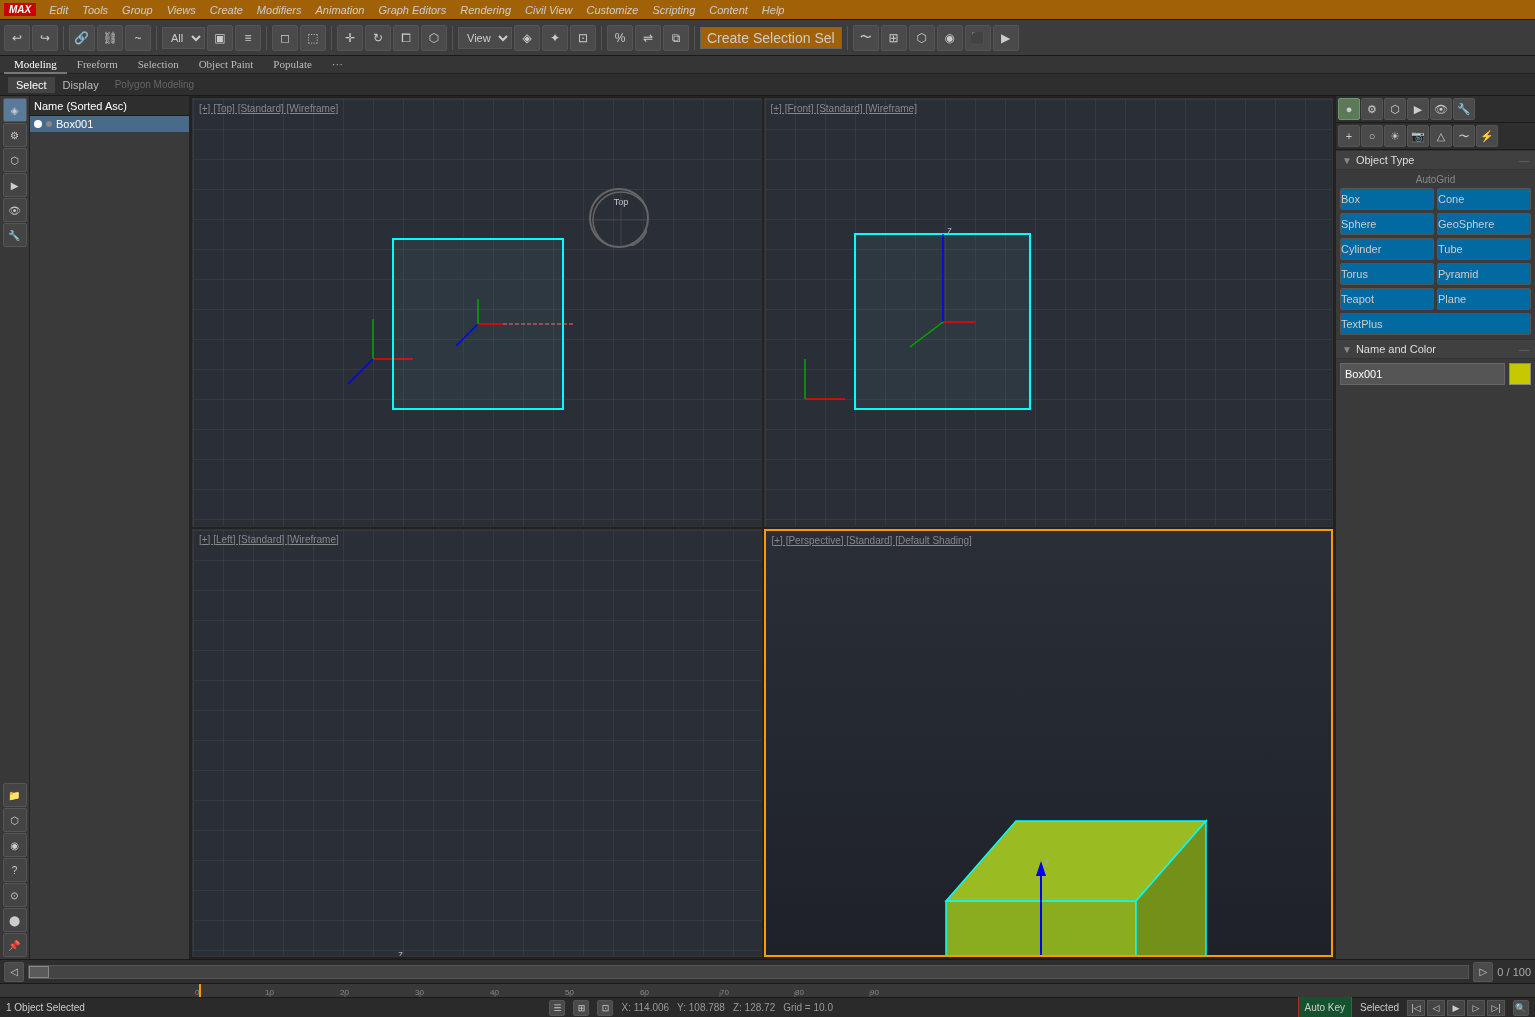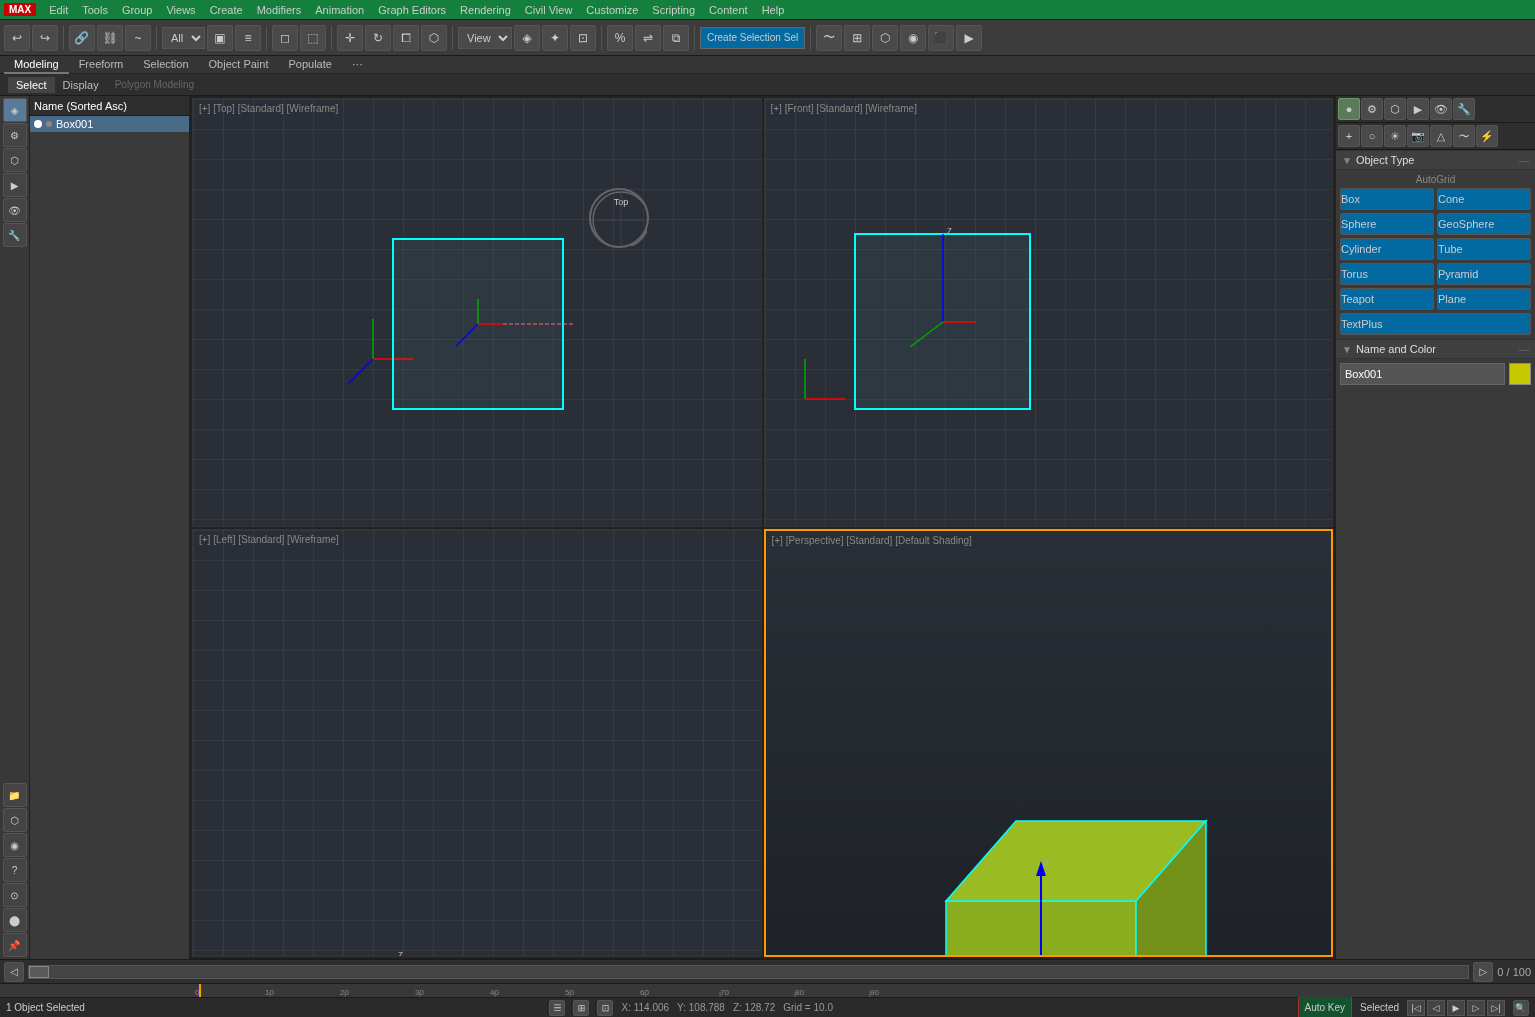--- a/index.html
+++ b/index.html
@@ -8,26 +8,27 @@
       color: #ccc;
       font-family: Arial, sans-serif;
       font-size: 11px;
       width: 1535px;
       height: 1017px;
       overflow: hidden;
     }
 
     
     .menu-bar {
-      background: #15803d;
+      background: #a16207;
       height: 20px;
       display: flex;
       align-items: center;
       padding: 8px 4px;
       border-bottom: 1px solid #1a1a1a;
+      font-style: italic;
     }
     .menu-bar .max-btn {
       background: #c00;
       color: #fff;
       font-weight: bold;
       padding: 1px 5px;
       margin-right: 6px;
       font-size: 10px;
     }
     .menu-item {
@@ -64,38 +65,39 @@
     .tb-dropdown {
       background: #4a4a4a;
       border: 1px solid #555;
       color: #ccc;
       height: 22px;
       padding: 0 4px;
       font-size: 11px;
       cursor: pointer;
     }
     .create-sel-btn {
-      background: #0369a1;
+      background: #a16207;
       border: 1px solid #666;
       color: #ccc;
       height: 22px;
       padding: 0 6px;
-      font-size: 10px;
+      font-size: 14px;
       cursor: pointer;
       white-space: nowrap;
     }
 
     
     .ribbon {
       background: #353535;
       height: 18px;
       display: flex;
       align-items: center;
       border-bottom: 1px solid #222;
       padding: 0 4px;
+      font-family: Liberation Serif, serif;
     }
     .ribbon-tab {
       padding: 2px 10px;
       color: #bbb;
       cursor: pointer;
       font-size: 11px;
       border-bottom: 2px solid transparent;
     }
     .ribbon-tab.active {
       color: #fff;
@@ -179,21 +181,21 @@
       border: 2px solid #f90;
     }
     .viewport-label {
       position: absolute;
       top: 4px; left: 6px;
       color: #aaa;
       font-size: 10px;
       z-index: 2;
       cursor: pointer;
     }
-    .viewport-label span { color: #888; }
+    .viewport-label span { color: #888; text-decoration: underline; }
 
     
     .grid-overlay {
       position: absolute;
       top: 0; left: 0; right: 0; bottom: 0;
       background-image:
         linear-gradient(rgba(255,255,255,0.05) 1px, transparent 1px),
         linear-gradient(90deg, rgba(255,255,255,0.05) 1px, transparent 1px);
       background-size: 30px 30px;
     }

